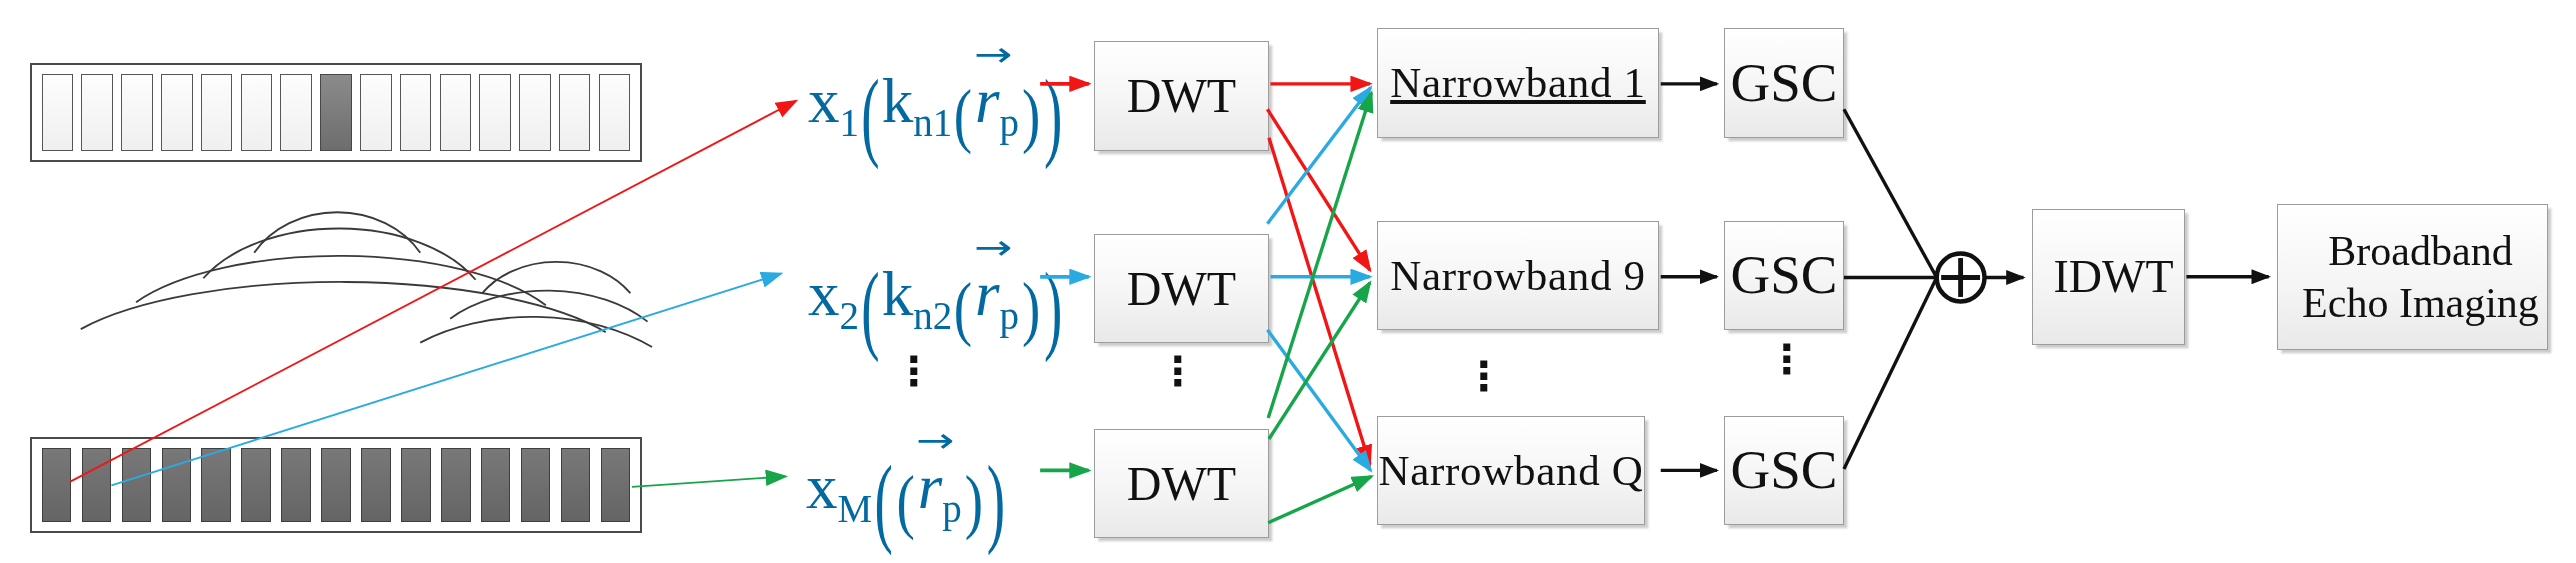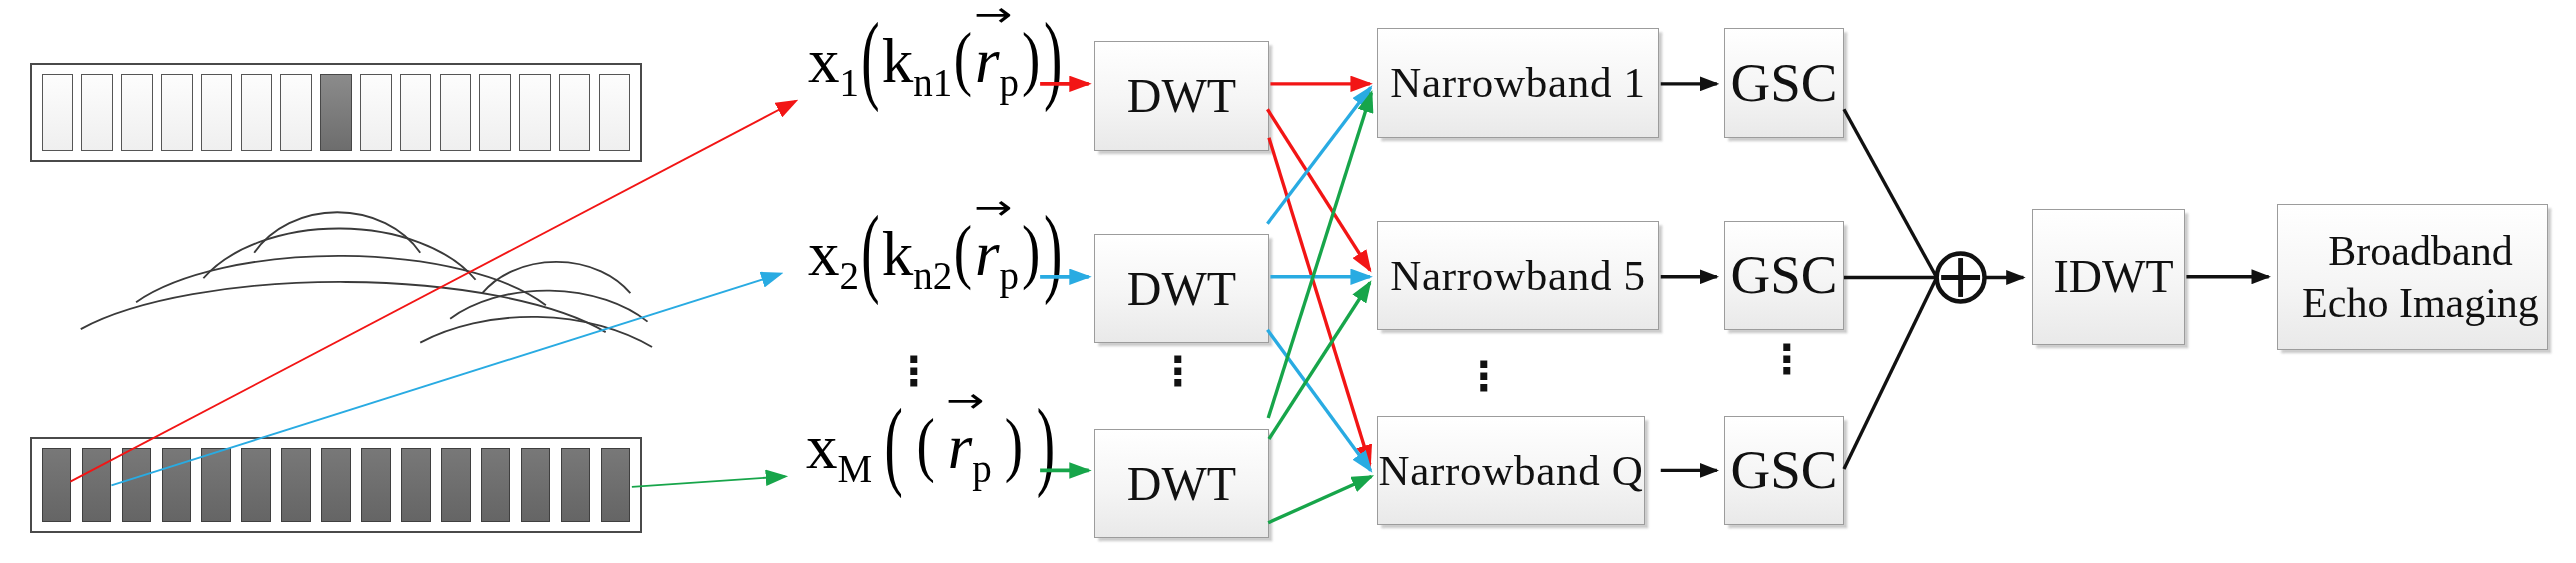--- a/index.html
+++ b/index.html
@@ -25,22 +25,22 @@
   .array{
     position:absolute;box-sizing:border-box;border:2.2px solid #4a4a4a;background:#fff;
     display:flex;gap:8.2px;padding:9px 9.7px;
   }
   .array .tcell{flex:1;border:1.5px solid #565656;background:linear-gradient(180deg,#fdfdfd,#efefef);}
   .array .tcell.dark{background:linear-gradient(180deg,#8b8b8b,#6d6d6d);border-color:#474747;}
   .array.bottom{gap:10.5px;}
   .array.bottom .tcell{border:1.5px solid #3f3f3f;background:linear-gradient(180deg,#787878,#656565);}
   
   .siglabel{
-    position:absolute;height:112px;display:flex;align-items:flex-start;
-    white-space:nowrap;color:#000000;
+    position:absolute;height:112px;display:flex;align-items:flex-end;
+    white-space:nowrap;color:#0369a1;
   }
   .mg{display:inline-block;vertical-align:middle;font-size:63px;line-height:1;}
   .mg sub{font-size:39px;line-height:1;}
   .paren{display:inline-block;vertical-align:middle;font-size:55px;line-height:1;font-weight:400;}
   .pbig{transform:scaleY(1.80);margin:0 2.2px;}
   .pmid{transform:scaleY(1.32);margin:0 1.5px;}
   .rwrap{position:relative;display:inline-block;vertical-align:middle;font-size:63px;line-height:1;padding:0 1.5px;}
   .rwrap .ritl{font-style:italic;}
   .rwrap sub{font-size:39px;line-height:1;}
   .vec{
@@ -82,44 +82,44 @@
   <div class="siglabel" style="left:808px;top:223px;">
     <span class="mg"><span>x</span><sub>2</sub></span>
       <span class="paren pbig">(</span>
       <span class="mg"><span>k</span><sub>n2</sub></span>
       <span class="paren pmid">(</span>
       <span class="rwrap"><span class="vec">→</span><span class="ritl">r</span><sub>p</sub></span>
       <span class="paren pmid">)</span>
       <span class="paren pbig">)</span>
   </div>
 
-  <div class="siglabel" style="left:806px;top:416px;gap:10px;">
+  <div class="siglabel" style="left:806px;top:416px;">
     <span class="mg"><span>x</span><sub>M</sub></span>
       <span class="paren pbig">(</span>
       <span class="paren pmid">(</span>
       <span class="rwrap"><span class="vec">→</span><span class="ritl">r</span><sub>p</sub></span>
       <span class="paren pmid">)</span>
       <span class="paren pbig">)</span>
   </div>
 
   <div class="box f-dwt" style="left:1094px;top:28px;width:175px;height:110px;">
       <span>DWT</span>
     </div>
   <div class="box f-dwt" style="left:1094px;top:221px;width:175px;height:109px;">
       <span>DWT</span>
     </div>
   <div class="box f-dwt" style="left:1094px;top:416px;width:175px;height:109px;">
       <span>DWT</span>
     </div>
 
-  <div class="box f-nb" style="left:1377px;top:28px;width:282px;height:110px;">
+  <div class="box f-nb" style="left:1377px;top:28px;width:282px;height:110px;text-decoration:underline;">
       <span>Narrowband 1</span>
     </div>
   <div class="box f-nb" style="left:1377px;top:221px;width:282px;height:109px;">
-      <span>Narrowband 5</span>
+      <span>Narrowband 9</span>
     </div>
   <div class="box f-nb" style="left:1377px;top:416px;width:268px;height:109px;">
       <span>Narrowband Q</span>
     </div>
 
   <div class="box f-gsc" style="left:1724px;top:28px;width:120px;height:110px;">
       <span>GSC</span>
     </div>
   <div class="box f-gsc" style="left:1724px;top:221px;width:120px;height:109px;">
       <span>GSC</span>

